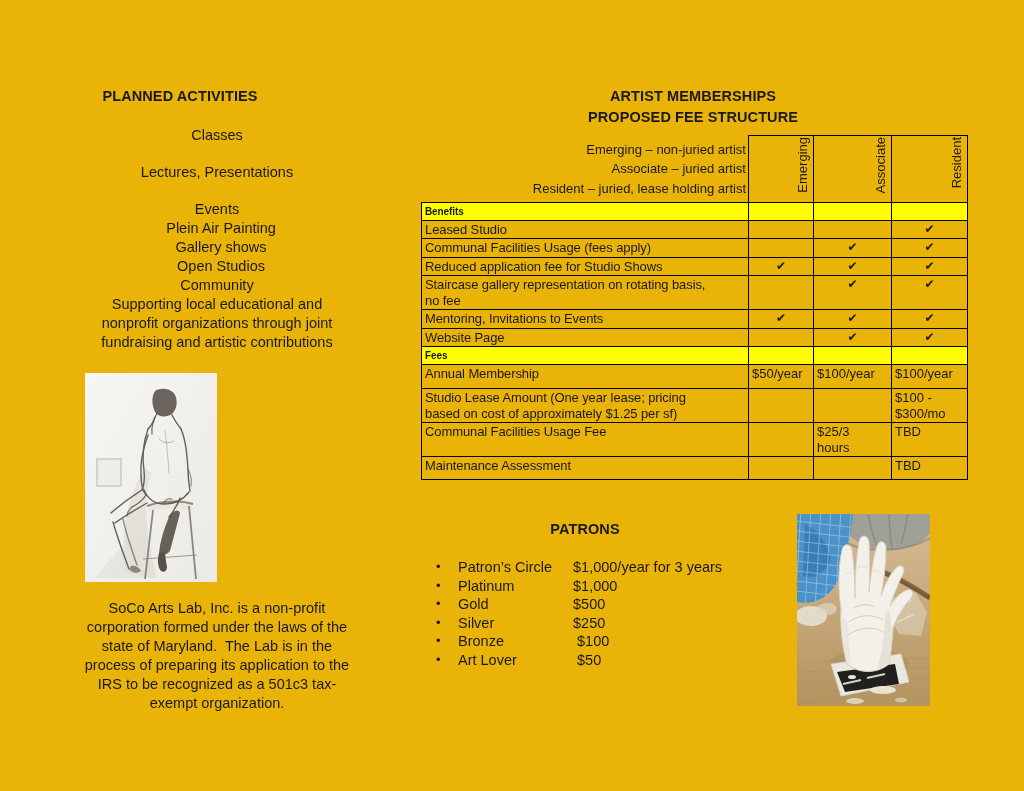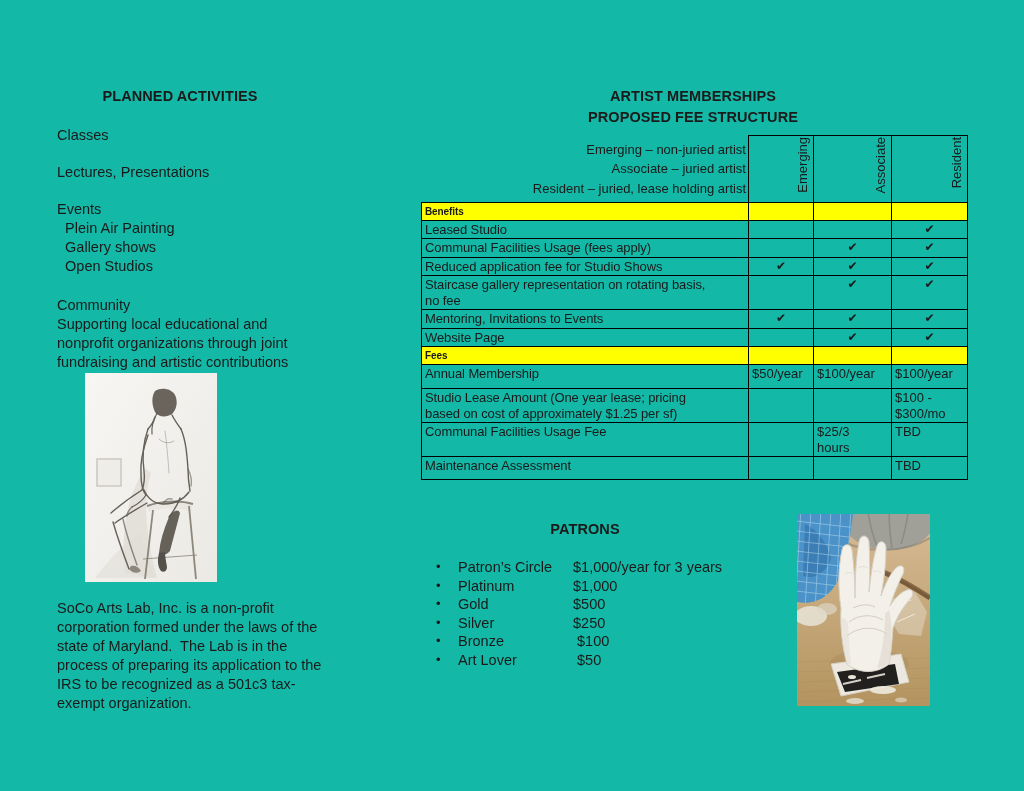--- a/index.html
+++ b/index.html
@@ -1,29 +1,29 @@
 <!DOCTYPE html>
 <html><head>
 <meta charset="utf-8">
 <style>
   html,body{margin:0;padding:0;background:#888;}
   #page{
-    position:relative;width:1024px;height:791px;background:#14b8a6;
+    position:relative;width:1024px;height:791px;background:#eab308;
     font-family:"Liberation Sans",sans-serif;color:#1a1a1a;overflow:hidden;
   }
   .abs{position:absolute;}
-  .pre{white-space:pre-wrap;}
+  .pre{white-space:pre-wrap;text-align:center;}
   .heading{font-weight:bold;font-size:14.5px;text-align:center;letter-spacing:.1px;}
   
   #planned-heading{left:20px;top:88px;width:320px;}
   .left-block{left:57px;width:320px;font-size:14.5px;line-height:19px;}
   #blk-classes{top:126px;}
   #blk-lectures{top:163px;}
   #blk-events{top:200px;}
-  #blk-community{top:296px;}
+  #blk-community{top:276px;}
   #soco-note{top:599px;}
   #sketch-wrap{left:85px;top:373px;width:132px;height:209px;}
   
   #artist-heading-1{left:420px;top:88px;width:546px;}
   #artist-heading-2{left:420px;top:109px;width:546px;}
   
   #fee-table{
     position:absolute;left:421px;top:135px;width:546px;
     border-collapse:collapse;table-layout:fixed;
     font-size:13px;line-height:15.5px;

